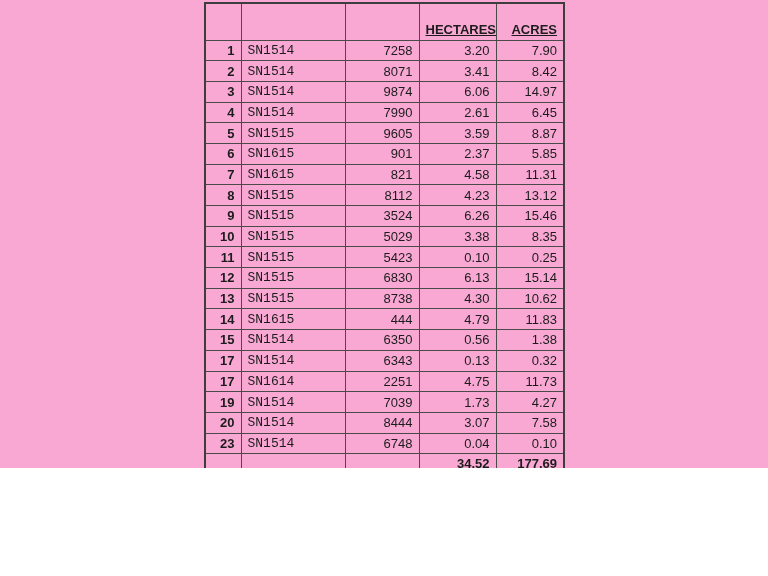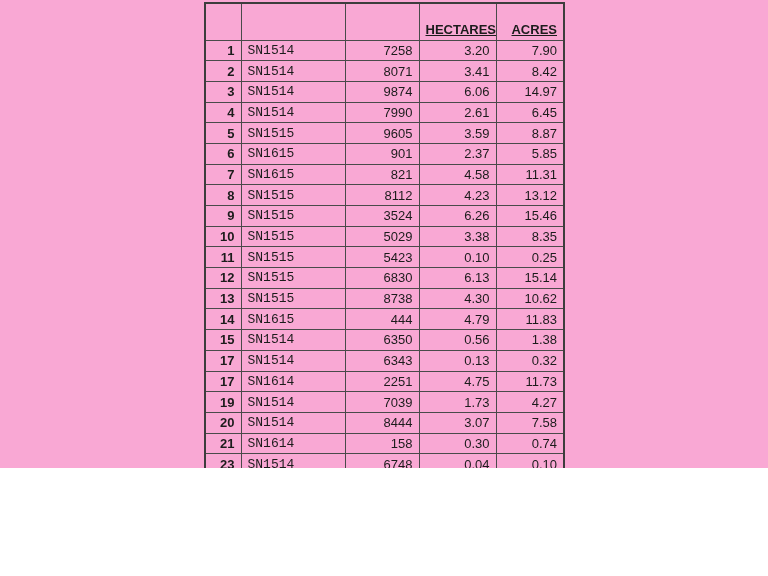--- a/index.html
+++ b/index.html
@@ -228,27 +228,20 @@
       <td class="cell-acres">4.27</td>
     </tr>
         <tr>
       <td class="cell-num">20</td>
       <td class="cell-code">SN1514</td>
       <td class="cell-ref">8444</td>
       <td class="cell-hect">3.07</td>
       <td class="cell-acres">7.58</td>
     </tr>
         <tr>
-      <td class="cell-num">21</td>
-      <td class="cell-code">SN1614</td>
-      <td class="cell-ref">158</td>
-      <td class="cell-hect">0.30</td>
-      <td class="cell-acres">0.74</td>
-    </tr>
-        <tr>
       <td class="cell-num">23</td>
       <td class="cell-code">SN1514</td>
       <td class="cell-ref">6748</td>
       <td class="cell-hect">0.04</td>
       <td class="cell-acres">0.10</td>
     </tr>
       </tbody>
     <tfoot>
       <tr>
         <td class="cell-num"></td>

